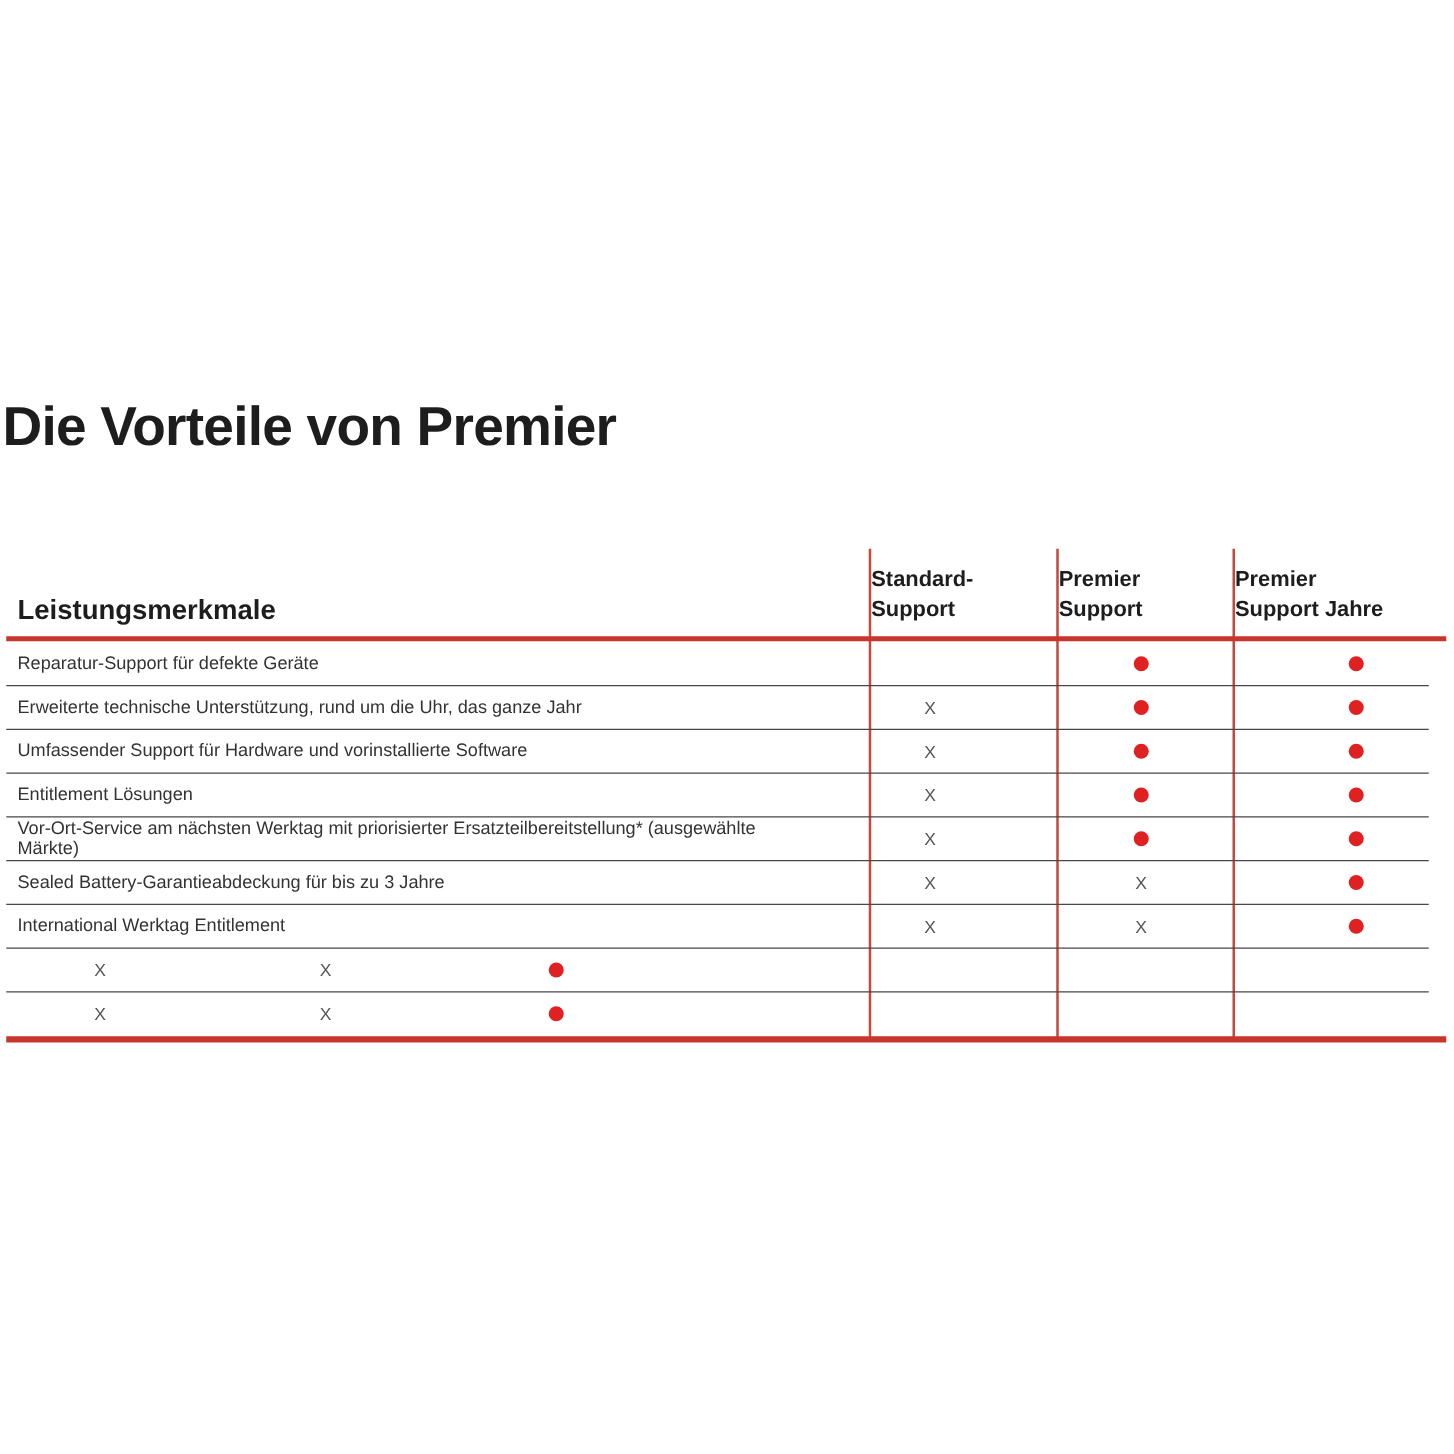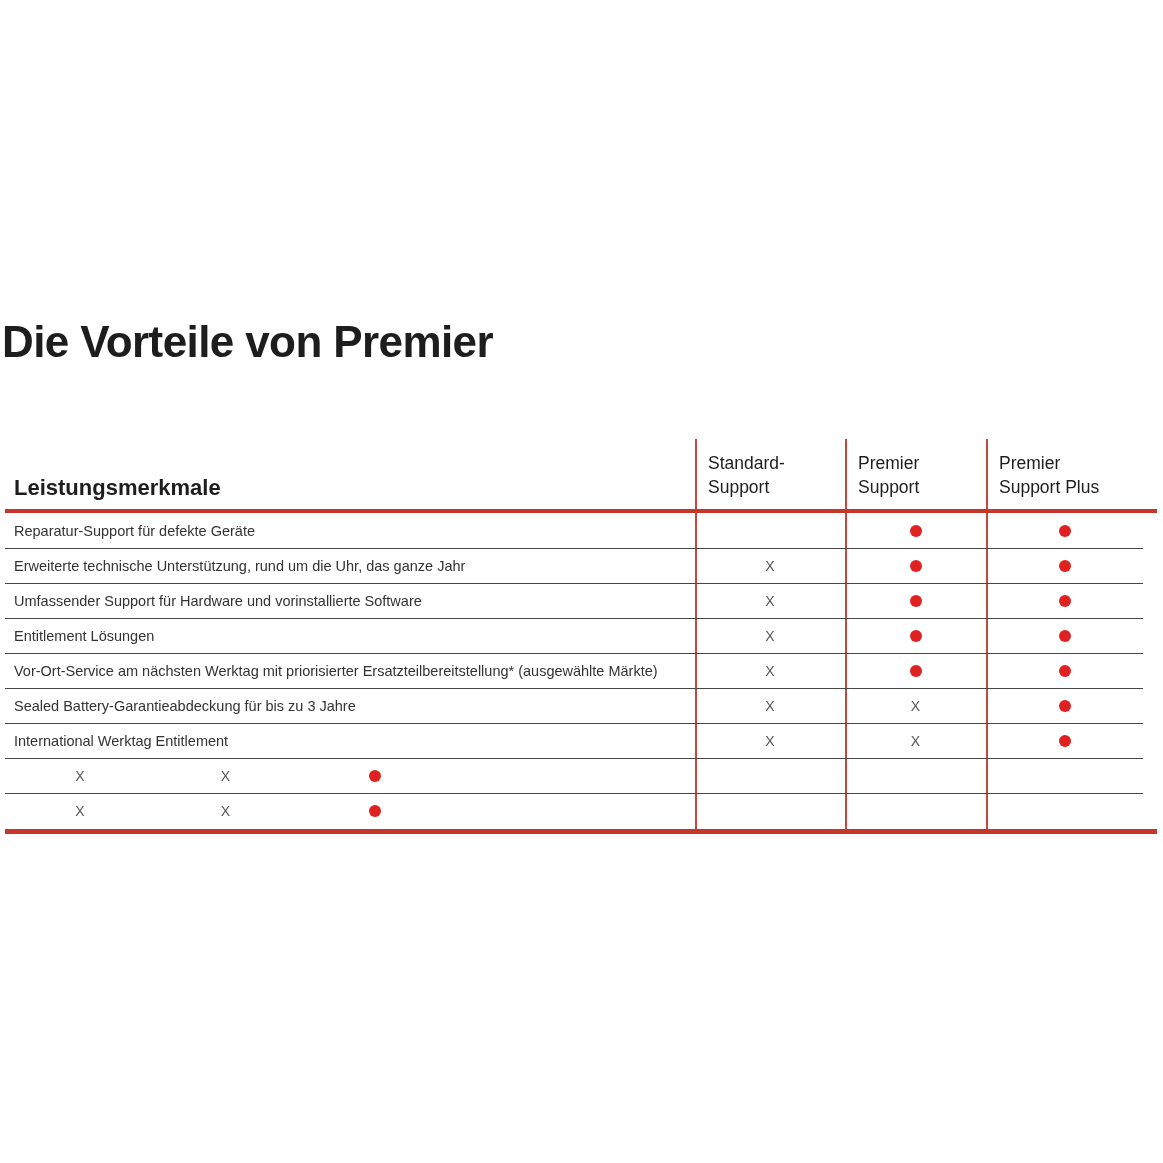--- a/index.html
+++ b/index.html
@@ -53,23 +53,23 @@
     box-sizing: border-box;
     display: flex;
     align-items: flex-end;
     padding: 0 0 8px 9px;
     font-size: 22px;
     font-weight: 700;
     color: #1d1d1d;
   }
   .th-col {
     box-sizing: border-box;
-    padding: 14px 0 0 13px;
+    padding: 14px 0 0 2px;
     font-size: 17.5px;
-    font-weight: 400;
+    font-weight: 700;
     line-height: 24px;
     color: #1d1d1d;
   }
   .th-col.c1 { width: 150px; }
   .th-col.c2 { width: 141px; }
   .th-col.c3 { width: 171px; }
   .rule {
     position: absolute;
     left: 0;
     background: #c6362a;
@@ -84,20 +84,21 @@
     height: 316px;
     display: flex;
     flex-direction: column;
     z-index: 1;
   }
   .trow {
     position: relative;
     flex: 1;
     display: flex;
     align-items: center;
+    gap: 35px;
   }
   .trow:not(:last-child)::after {
     content: "";
     position: absolute;
     left: 0; bottom: -0.5px;
     width: 1138px;
     height: 1px;
     background: #474747;
   }
   .td-label {
@@ -143,21 +144,21 @@
     <div class="th-col c1">
           <div>Standard-</div>
           <div>Support</div>
         </div>
         <div class="th-col c2">
           <div>Premier</div>
           <div>Support</div>
         </div>
         <div class="th-col c3">
           <div>Premier</div>
-          <div>Support Plus</div>
+          <div>Support Jahre</div>
         </div>
       </div>
 
     <div class="rule top"></div>
 
     <div class="tbody">
 
   <div class="trow">
     <div class="td-label">Reparatur-Support für defekte Geräte</div>
     <div class="td-val c1"></div>

